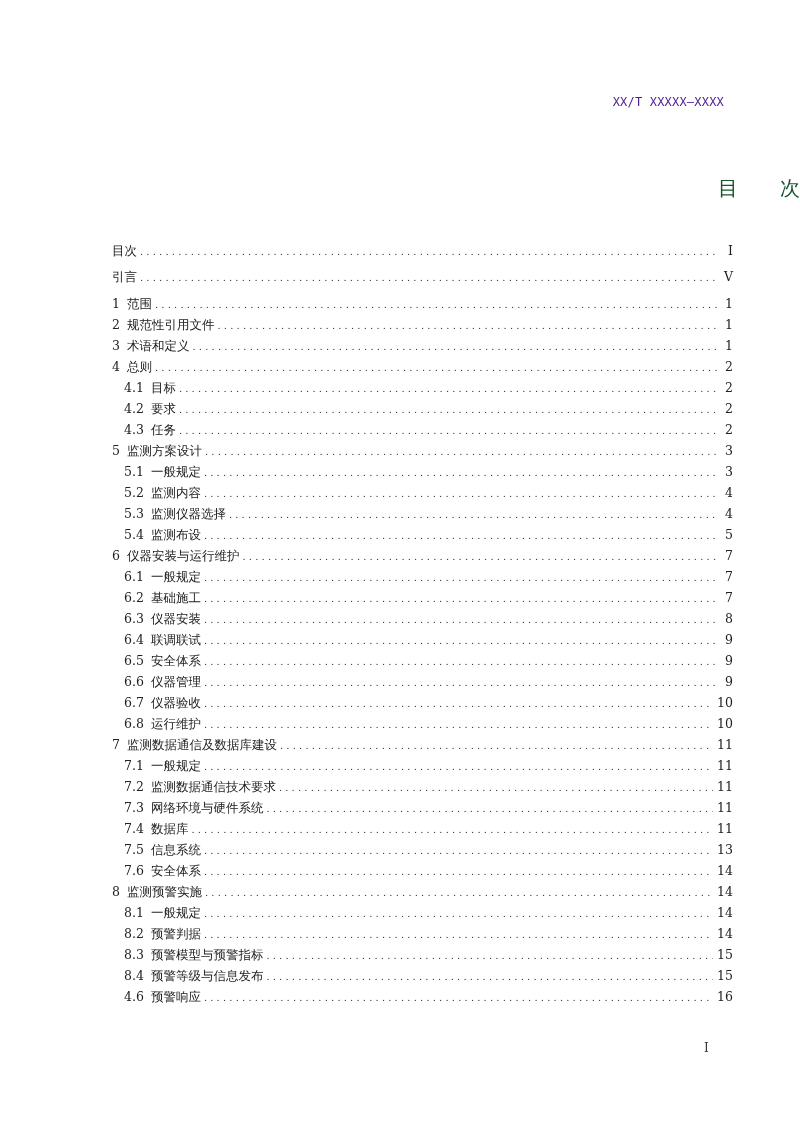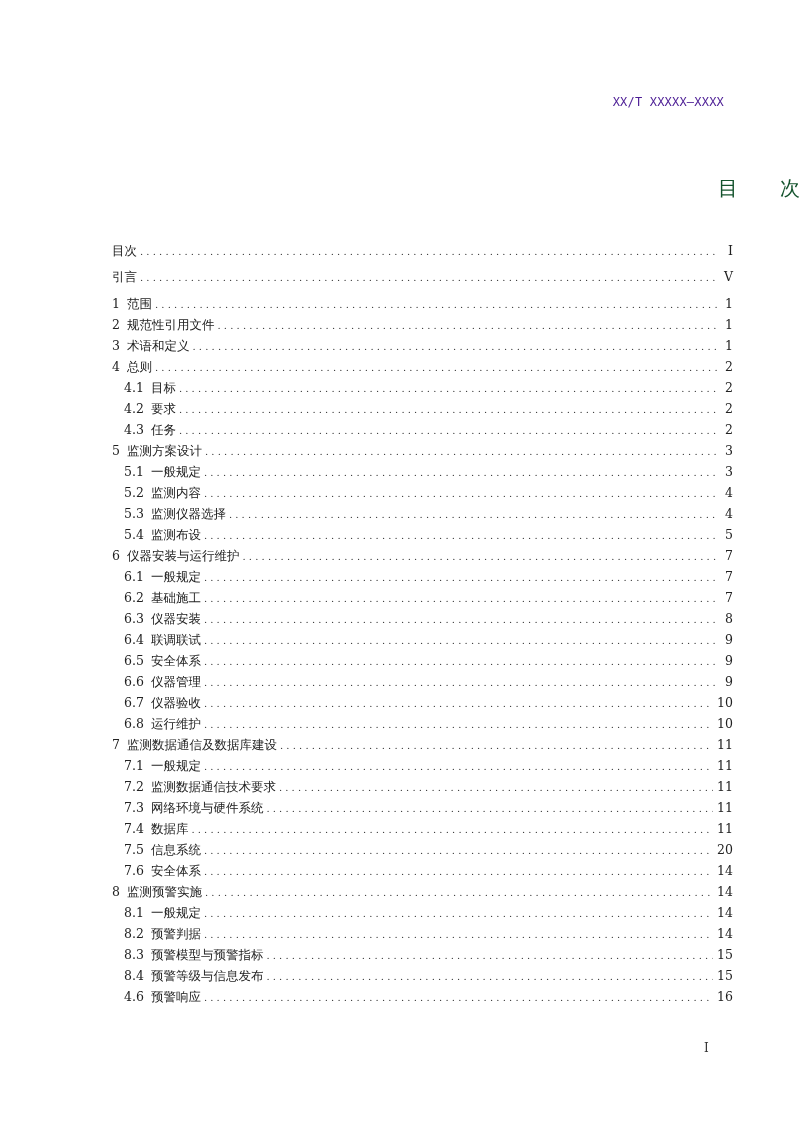--- a/index.html
+++ b/index.html
@@ -221,21 +221,21 @@
     <div class="toc-row lvl2">
       <span class="num">7.4</span>
       <span class="label">数据库</span>
       <span class="leader"></span>
       <span class="page">11</span>
     </div>
     <div class="toc-row lvl2">
       <span class="num">7.5</span>
       <span class="label">信息系统</span>
       <span class="leader"></span>
-      <span class="page">20</span>
+      <span class="page">13</span>
     </div>
     <div class="toc-row lvl2">
       <span class="num">7.6</span>
       <span class="label">安全体系</span>
       <span class="leader"></span>
       <span class="page">14</span>
     </div>
     <div class="toc-row lvl1">
       <span class="num">8</span>
       <span class="label">监测预警实施</span>

